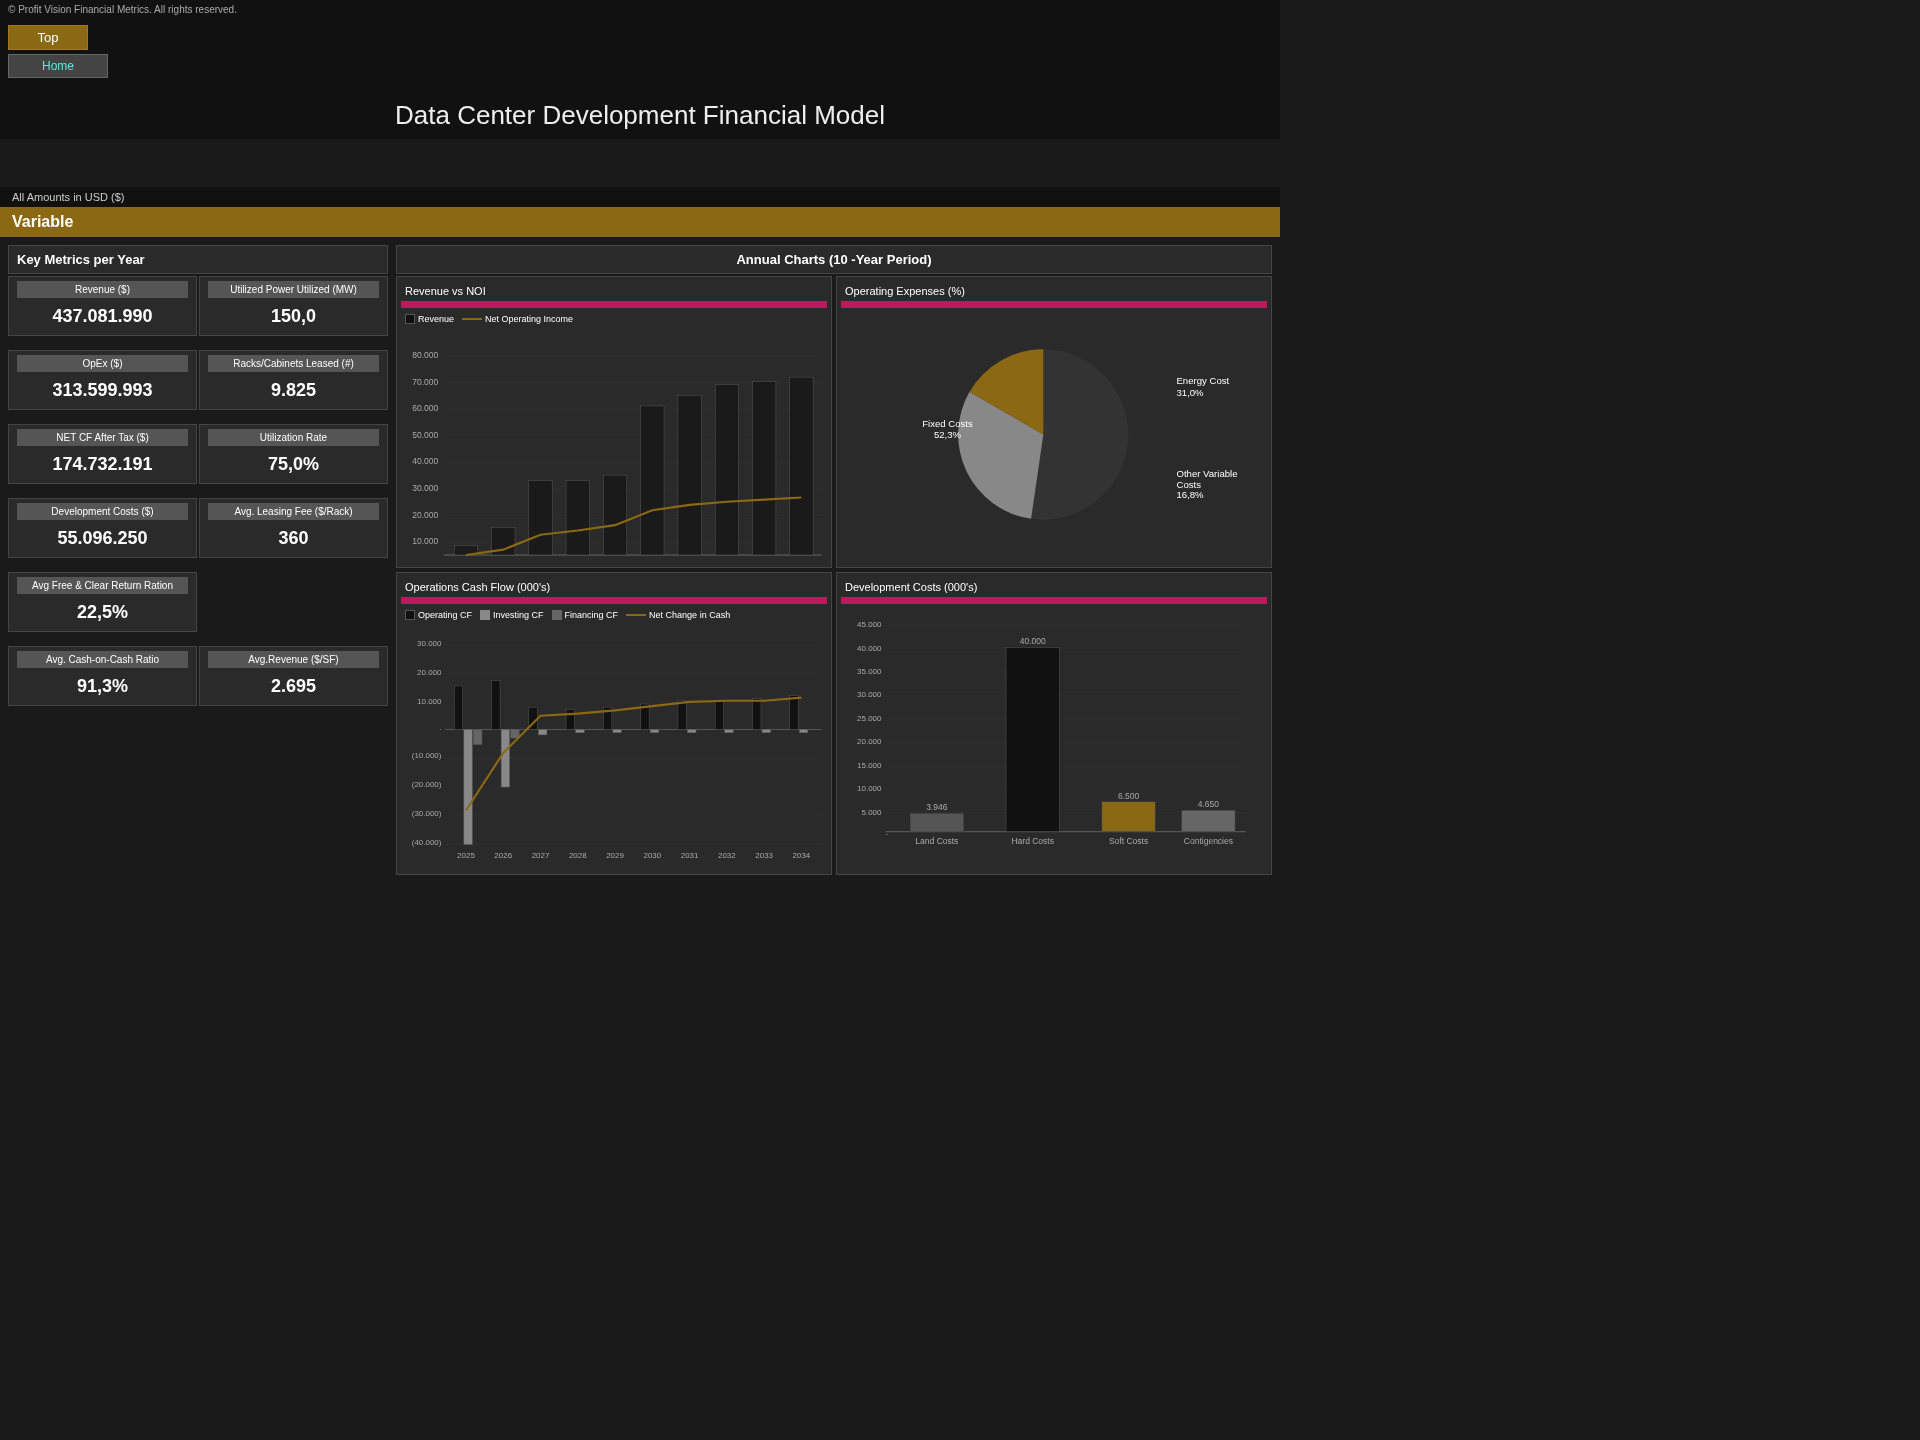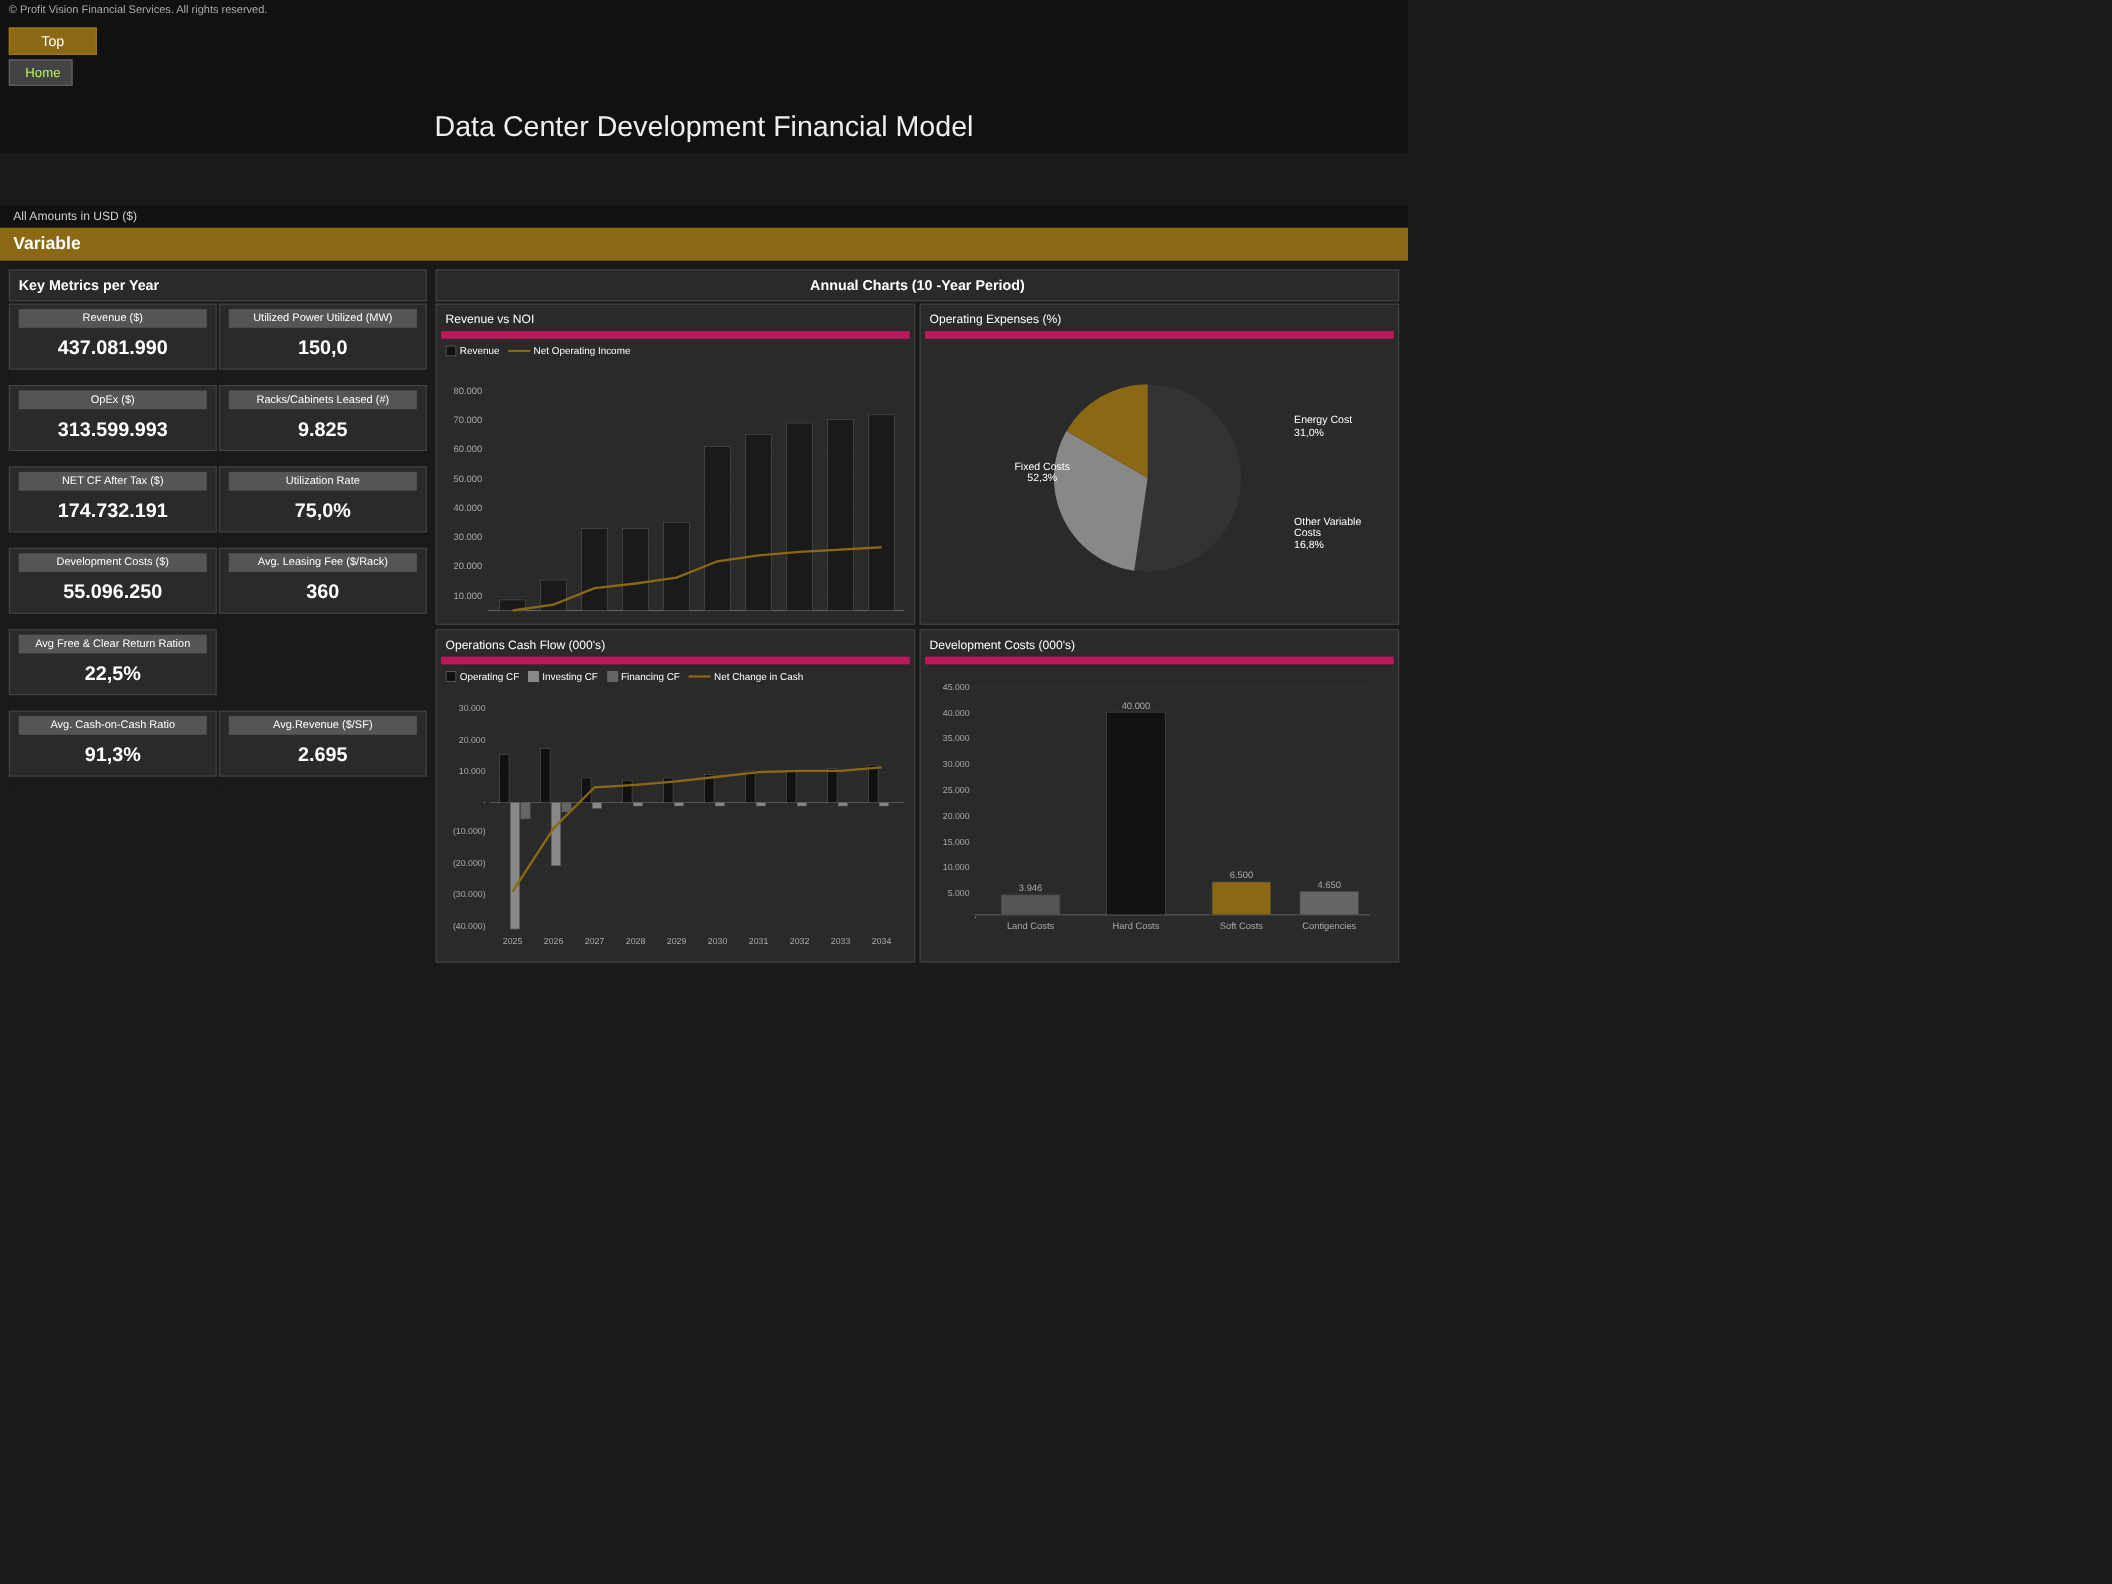--- a/index.html
+++ b/index.html
@@ -2,21 +2,21 @@
 <html><head>
   <meta charset="utf-8">
   <style>
     * { box-sizing: border-box; margin: 0; padding: 0; }
     body { background: #1a1a1a; color: #fff; font-family: Arial, sans-serif; font-size: 12px; width: 1280px; min-height: 960px; }
     
     .top-bar { background: #111; padding: 4px 8px; font-size: 10px; color: #aaa; }
     
     .nav-buttons { display: flex; flex-direction: column; gap: 4px; padding: 6px 8px; background: #111; }
     .nav-btn-top { background: #8B6914; color: #fff; border: 1px solid #a07820; padding: 4px 16px; font-size: 13px; font-weight: normal; cursor: pointer; width: 80px; text-align: center; }
-    .nav-btn-home { background: #444; color: #bef264; border: 1px solid #666; padding: 4px 14px; font-size: 12px; cursor: pointer; width: 58px; text-align: center; }
+    .nav-btn-home { background: #444; color: #5eead4; border: 1px solid #666; padding: 4px 14px; font-size: 12px; cursor: pointer; width: 100px; text-align: center; }
     
     .page-title { text-align: center; font-size: 26px; font-weight: normal; color: #eee; padding: 16px 0 8px; background: #111; }
     
     .currency-label { background: #111; color: #ccc; font-size: 11px; padding: 4px 12px; margin-top: 48px; }
     
     .dashboard-header { background: #8B6914; color: #fff; font-size: 16px; font-weight: bold; padding: 6px 12px; margin-bottom: 4px; }
     
     .main-content { display: flex; gap: 0; padding: 4px 8px; background: #1a1a1a; }
     
     
@@ -40,21 +40,21 @@
     
     .legend { display: flex; gap: 8px; flex-wrap: wrap; padding: 2px 4px; font-size: 9px; }
     .legend-item { display: flex; align-items: center; gap: 3px; }
     .legend-dot { width: 10px; height: 10px; display: inline-block; }
     .legend-line { width: 20px; height: 2px; display: inline-block; }
   </style>
 </head>
 <body>
 
 <div class="top-bar">
-  <span>© Profit Vision Financial Services. All rights reserved.</span>
+  <span>© Profit Vision Financial Metrics. All rights reserved.</span>
 </div>
 
 <div class="nav-buttons">
   <button class="nav-btn-top">Top</button>
   <button class="nav-btn-home">Home</button>
 </div>
 
 <div class="page-title">Data Center Development Financial Model</div>
 
 <div class="currency-label">All Amounts in  USD ($)</div>

